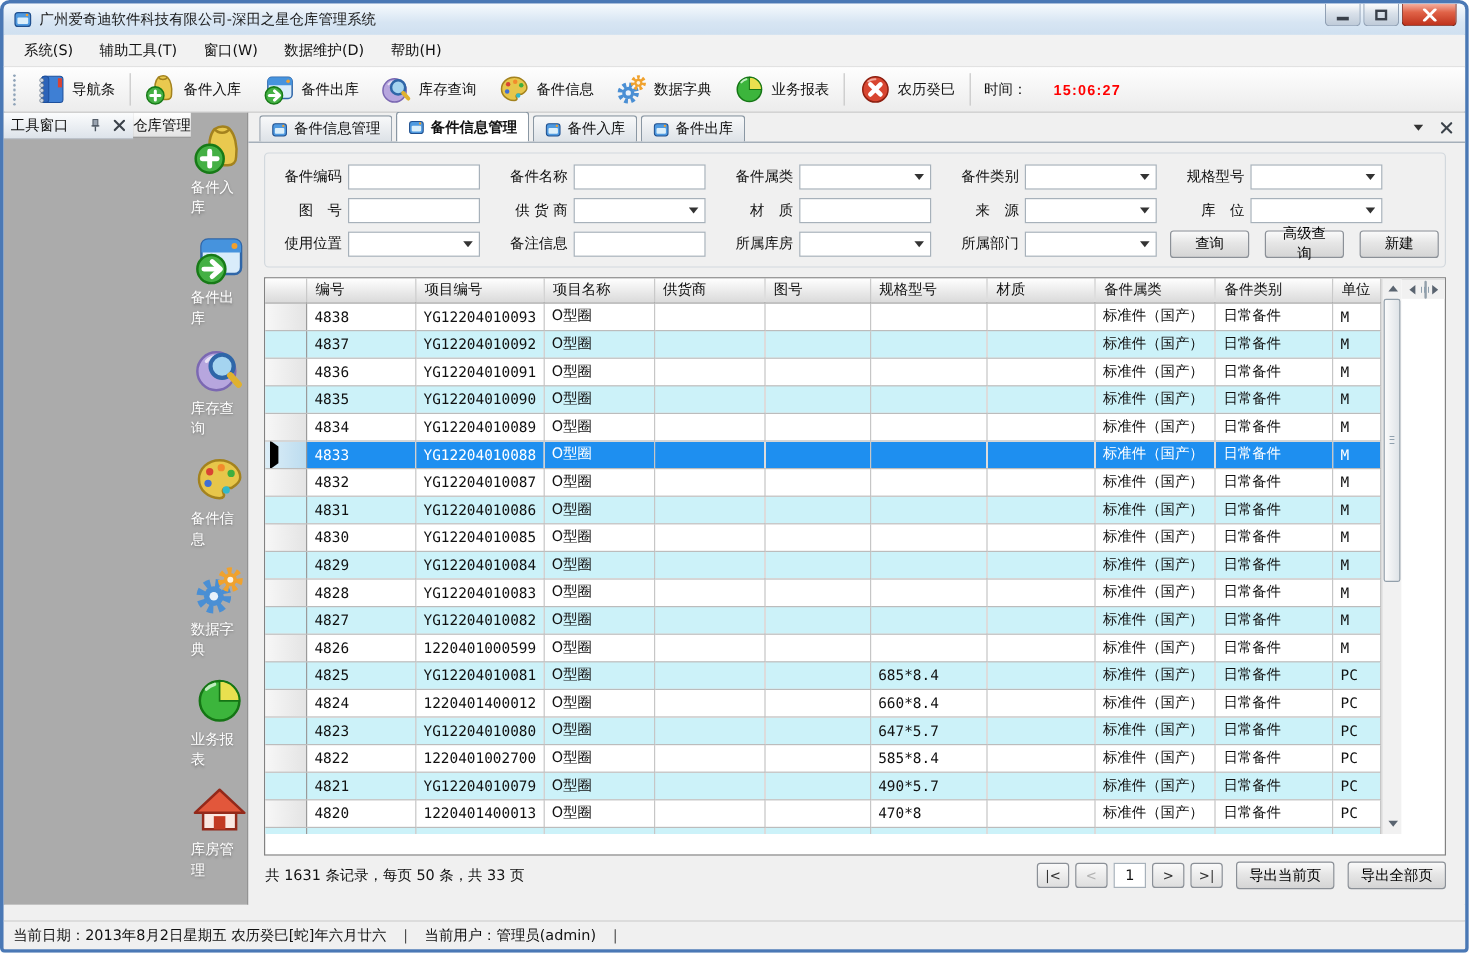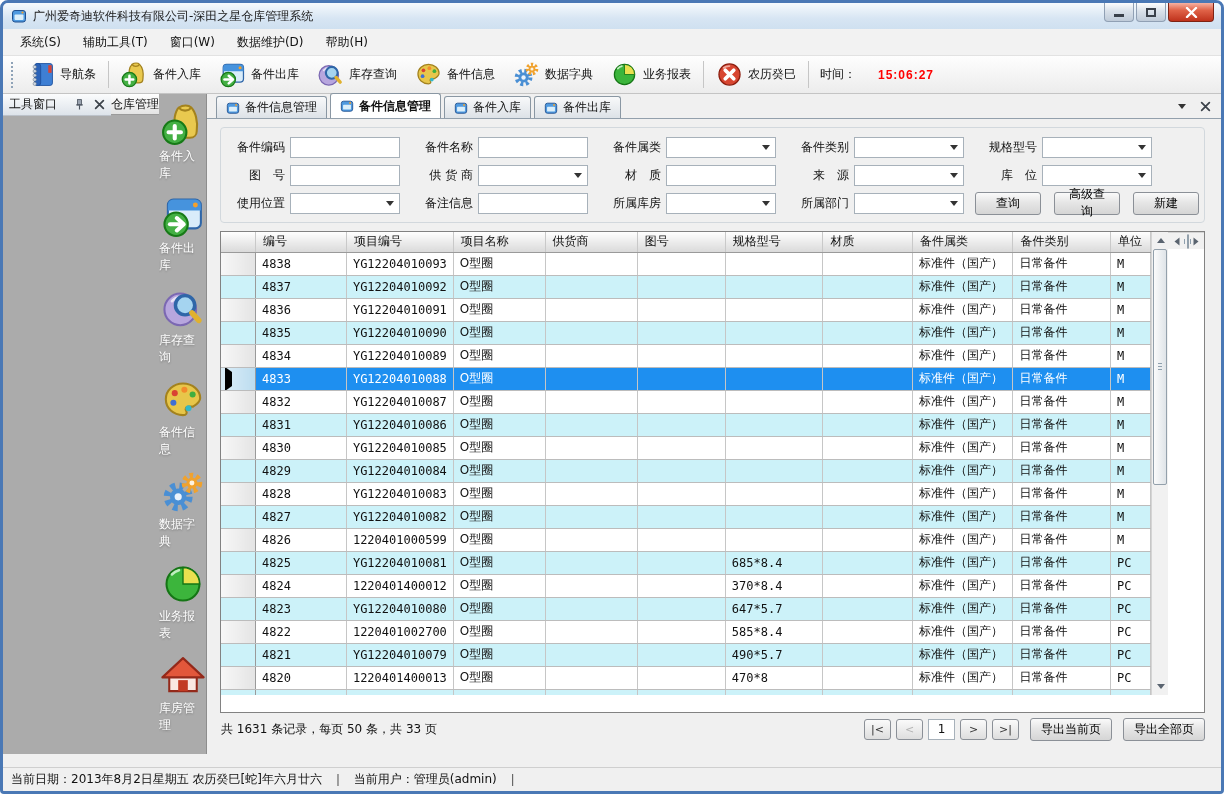--- a/index.html
+++ b/index.html
@@ -739,21 +739,21 @@
                       <td>日常备件</td>
                       <td class="num">PC</td>
                     </tr>
                     <tr class="">
                       <td class="rowhead"></td>
                       <td class="num">4824</td>
                       <td class="num">1220401400012</td>
                       <td>O型圈</td>
                       <td></td>
                       <td></td>
-                      <td class="num">370*8.4</td>
+                      <td class="num">660*8.4</td>
                       <td></td>
                       <td>标准件（国产）</td>
                       <td>日常备件</td>
                       <td class="num">PC</td>
                     </tr>
                     <tr class="zebra">
                       <td class="rowhead"></td>
                       <td class="num">4823</td>
                       <td class="num">YG12204010080</td>
                       <td>O型圈</td>

